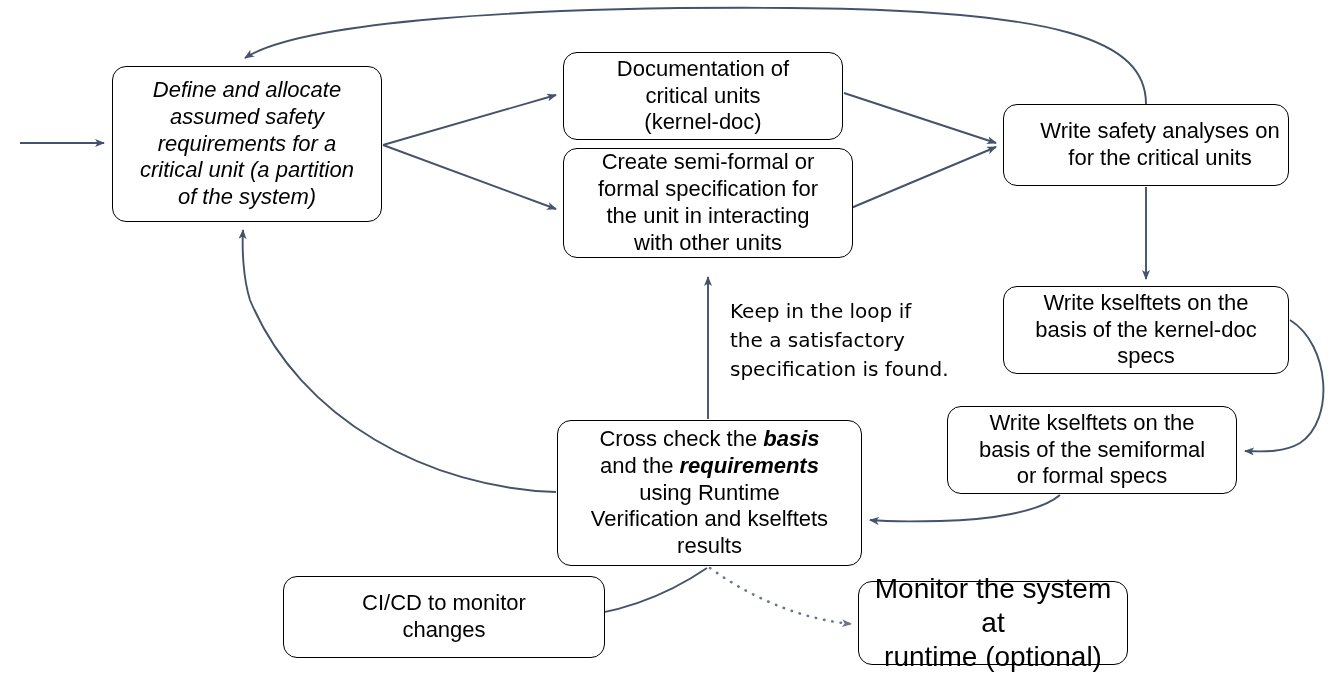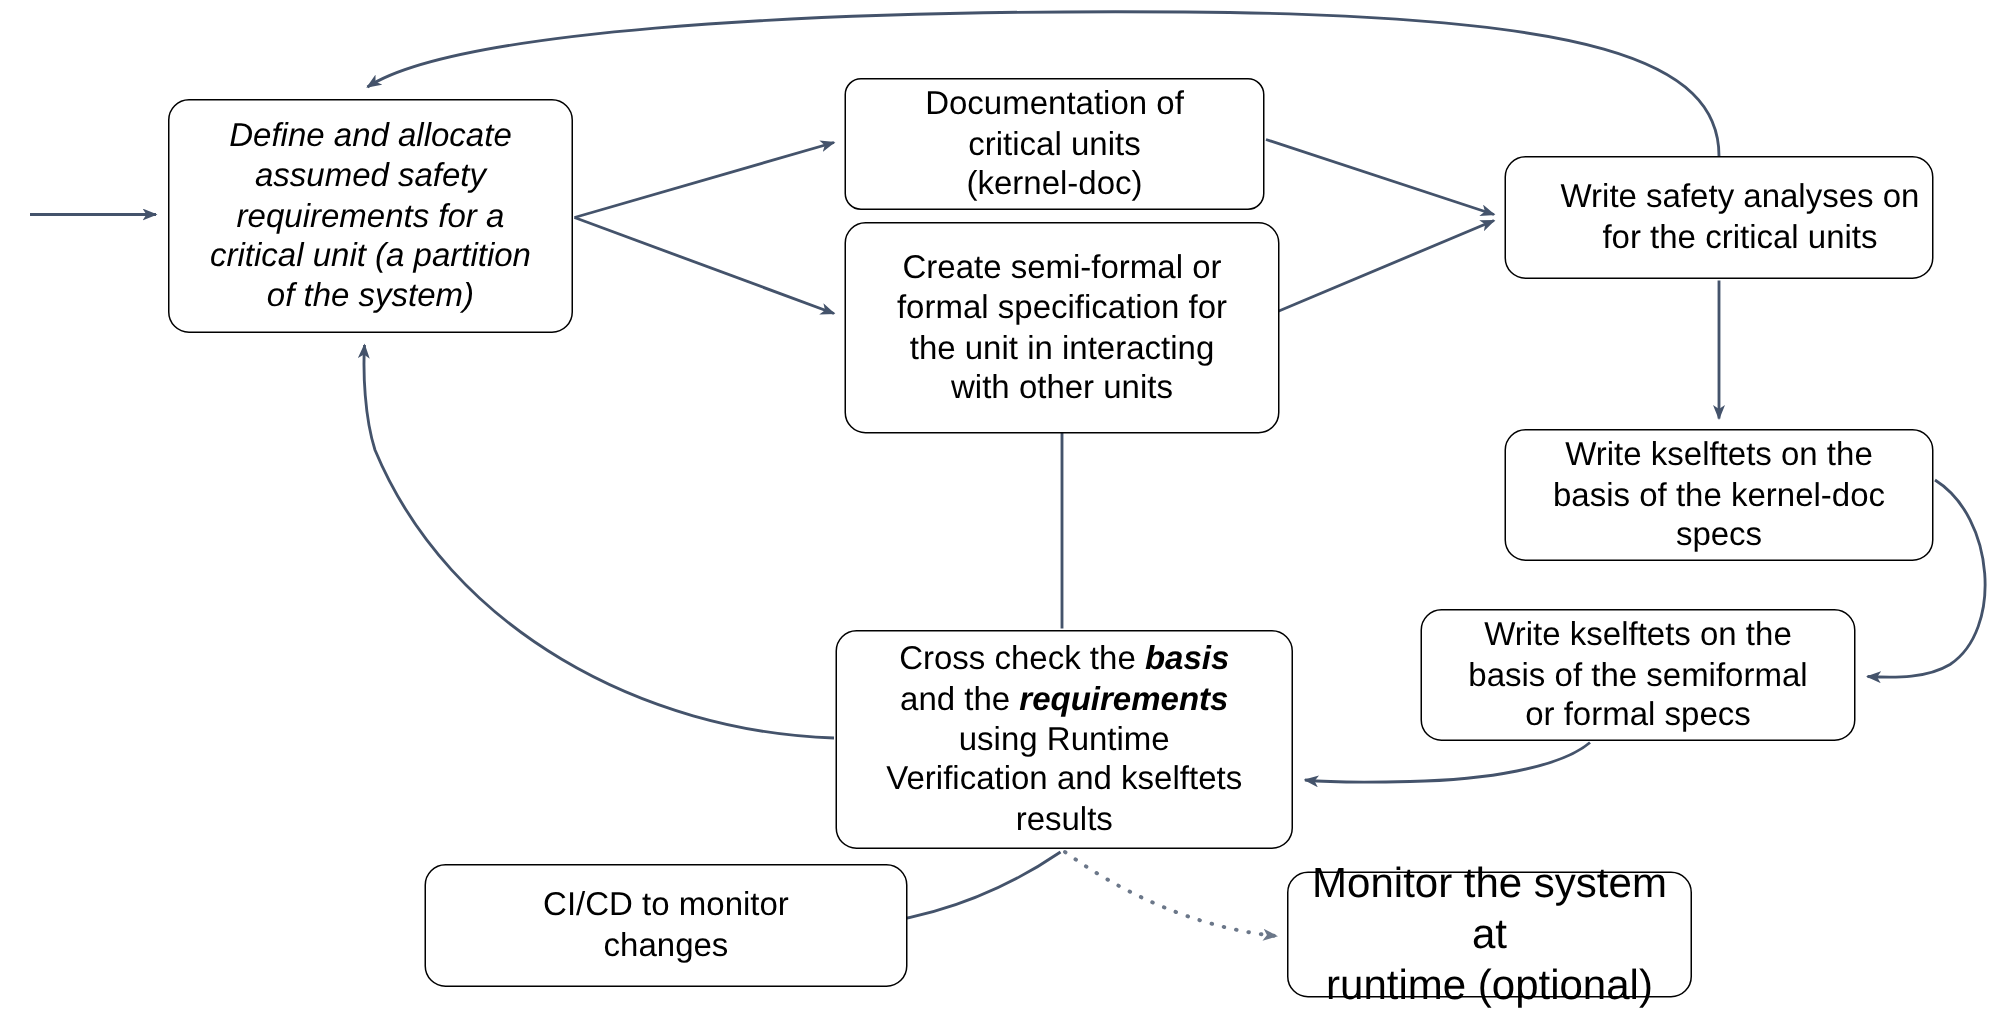--- a/index.html
+++ b/index.html
@@ -99,27 +99,27 @@
   </svg>
 
   <div class="node" style="left:112px;top:66px;width:270px;height:156px;font-size:22px;font-style:italic;">
     <span class="txt">Define and allocate
 assumed safety
 requirements for a
 critical unit (a partition
 of the system)</span>
   </div>
 
-  <div class="node" style="left:563px;top:52px;width:280px;height:88px;font-size:22px;border-radius:11px;">
+  <div class="node" style="left:563px;top:52px;width:280px;height:88px;font-size:22px;">
     <span class="txt">Documentation of
 critical units
 (kernel-doc)</span>
   </div>
 
-  <div class="node" style="left:563px;top:148px;width:290px;height:141px;font-size:22px;">
+  <div class="node" style="left:563px;top:148px;width:290px;height:110px;font-size:22px;">
     <span class="txt">Create semi-formal or
 formal specification for
 the unit in interacting
 with other units</span>
   </div>
 
   <div class="node" style="left:1003px;top:104px;width:286px;height:82px;font-size:22px;padding-left:36px;">
     <span class="txt">Write safety analyses on
 for the critical units</span>
   </div>
@@ -147,14 +147,17 @@
   <div class="node" style="left:283px;top:576px;width:322px;height:82px;font-size:22px;">
     <span class="txt">CI/CD to monitor
 changes</span>
   </div>
 
   <div class="node" style="left:858px;top:581px;width:270px;height:84px;font-size:28px;">
     <span class="txt">Monitor the system at
 runtime (optional)</span>
   </div>
 
+  <div class="edge-label" style="left:730px;top:297px;">Keep in the loop if
+the a satisfactory
+specification is found.</div>
 
 </div>
 
 </body></html>

